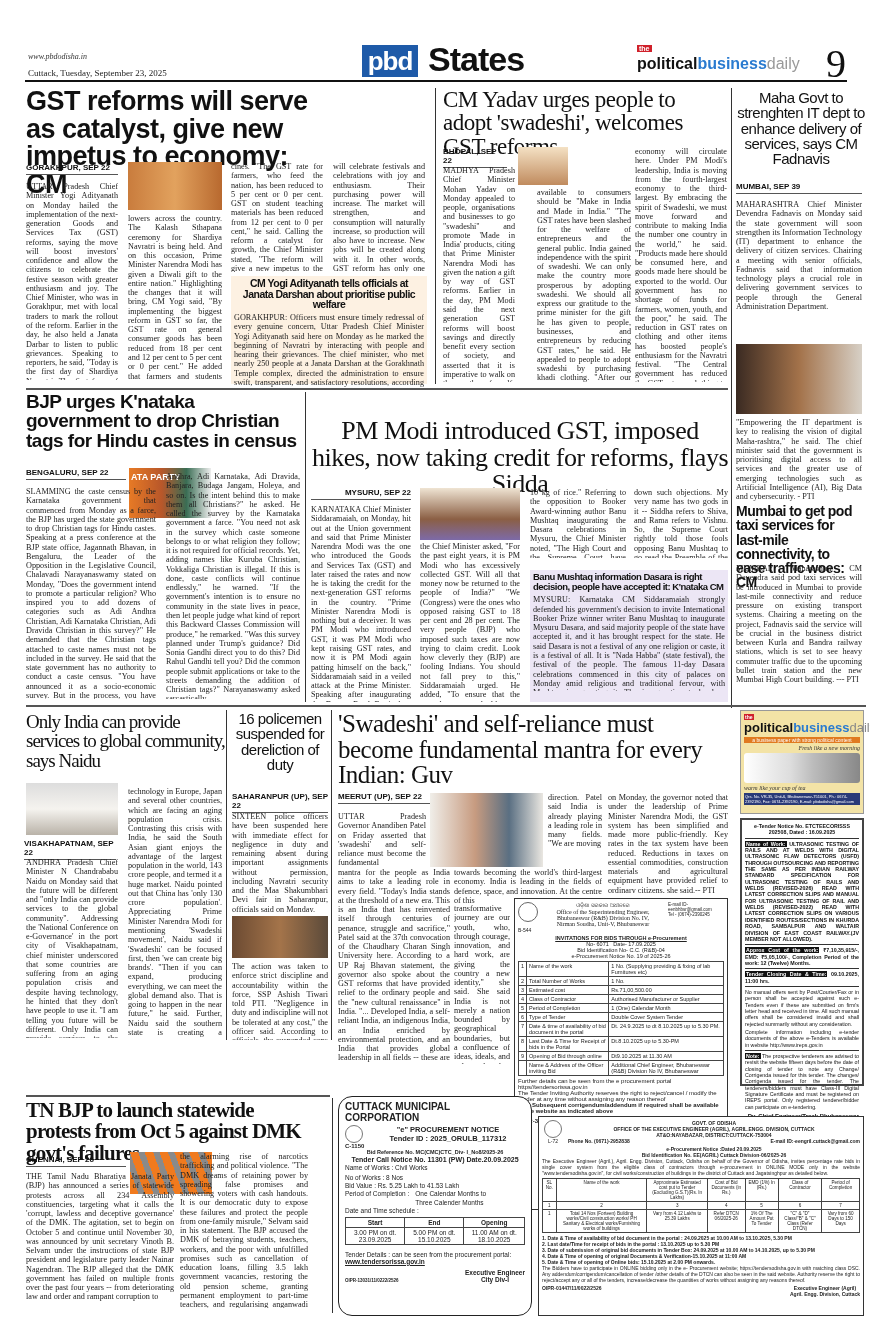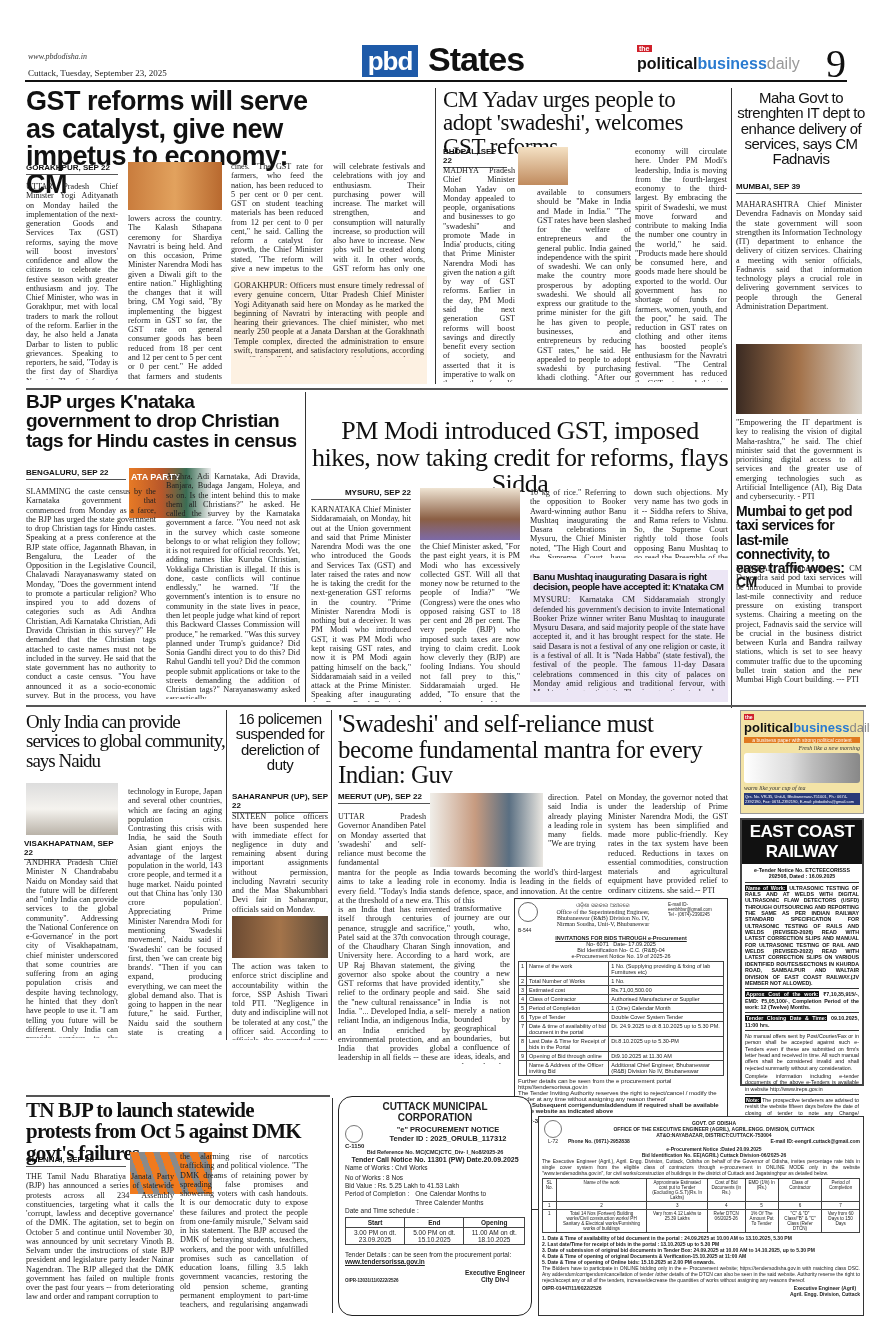--- a/index.html
+++ b/index.html
@@ -19,21 +19,21 @@
 .hl{font-family:"Liberation Sans",sans-serif;font-weight:bold;line-height:1.02;letter-spacing:-0.5px}
 .hl-serif{font-family:"Liberation Serif",serif;font-weight:normal;line-height:1.02;letter-spacing:-0.5px}
 .dl{font-family:"Liberation Sans",sans-serif;font-weight:bold;font-size:8px;border-bottom:1.5px solid #555;padding-bottom:2px}
 .body{font-size:8.2px;line-height:1.13;text-align:justify;color:#222;overflow:hidden}
 .photo{background:#b87a4a}
 .vrule{width:1px;background:#333}
 .hrule{height:1.5px;background:#555}
 .sidebox{background:#fdf1e2}
 .lavender{background:#ece6f5}
 .ad{border:1px solid #333;font-family:"Liberation Sans",sans-serif;font-size:6px;color:#222;background:#fff;overflow:hidden}
-.ad-title{font-weight:bold;text-align:center}
+.ad-title{font-weight:bold;text-align:left}
 table.t{border-collapse:collapse;width:100%;font-size:5.5px}
 table.t td{border:0.5px solid #444;padding:1px 2px;vertical-align:top}
 .ecr{background:#fff;border:2px solid #444}
 .ecr-head{background:#111;color:#fff;font-family:"Liberation Sans",sans-serif;font-weight:bold;font-size:17px;text-align:center;letter-spacing:-0.5px;padding:2px 0}
 .ecr-body{font-family:"Liberation Sans",sans-serif;font-size:5.3px;font-weight:bold;padding:3px;line-height:1.2;text-align:justify}
 .promo{background:#f3e3a6;border:1px solid #999}
 </style>
 </head>
 <body>
 
@@ -50,20 +50,21 @@
 </div>
 
 <div class="abs hl" style="left:26px;top:88px;width:285px;font-size:27px;">GST reforms will serve as catalyst, give new impetus to economy: CM</div>
 <div class="abs dl" style="left:26px;top:163px;width:92px;">GORAKHPUR, SEP 22</div>
 <div class="abs body" style="left:26px;top:182px;width:92px;height:198px;">UTTAR Pradesh Chief Minister Yogi Adityanath on Monday hailed the implementation of the next-generation Goods and Services Tax (GST) reforms, saying the move will boost investors' confidence and allow the citizens to celebrate the festive season with greater enthusiasm and joy. The Chief Minister, who was in Gorakhpur, met with local traders to mark the rollout of the reform. Earlier in the day, he also held a Janata Darbar to listen to public grievances. Speaking to reporters, he said, "Today is the first day of Shardiya Navratri. The first form of Goddess Durga, Shailputri, is associated with the worship rituals of Sanatan Dharma fol-</div>
 <div class="abs photo" style="left:128px;top:162px;width:94px;height:48px;background:linear-gradient(90deg,#c97c3d,#e2a25e 50%,#b8692f);"></div>
 <div class="abs body" style="left:128px;top:214px;width:94px;height:166px;">lowers across the country. The Kalash Sthapana ceremony for Shardiya Navratri is being held. And on this occasion, Prime Minister Narendra Modi has given a Diwali gift to the entire nation." Highlighting the changes that it will bring, CM Yogi said, "By implementing the biggest reform in GST so far, the GST rate on general consumer goods has been reduced from 18 per cent and 12 per cent to 5 per cent or 0 per cent." He added that farmers and students will also benefit. Additionally, he said that a "significant relief" has also been given for the medi-</div>
 <div class="abs body" style="left:231px;top:162px;width:92px;height:110px;">cines. "The GST rate for farmers, who feed the nation, has been reduced to 5 per cent or 0 per cent. GST on student teaching materials has been reduced from 12 per cent to 0 per cent," he said. Calling the reform a catalyst for growth, the Chief Minister stated, "The reform will give a new impetus to the Indian economy. The average consumer</div>
 <div class="abs body" style="left:333px;top:162px;width:92px;height:110px;">will celebrate festivals and celebrations with joy and enthusiasm. Their purchasing power will increase. The market will strengthen, and consumption will naturally increase, so production will also have to increase. New jobs will be created along with it. In other words, GST reform has only one name, but its benefits are numerous." -- IANS</div>
 <div class="abs sidebox" style="left:231px;top:276px;width:196px;height:108px;padding:2px 3px;">
+  <div class="hl" style="font-size:10.5px;text-align:center;">CM Yogi Adityanath tells officials at Janata Darshan about prioritise public welfare</div>
   <div class="body" style="margin-top:3px;height:76px;">GORAKHPUR: Officers must ensure timely redressal of every genuine concern, Uttar Pradesh Chief Minister Yogi Adityanath said here on Monday as he marked the beginning of Navratri by interacting with people and hearing their grievances. The chief minister, who met nearly 250 people at a Janata Darshan at the Gorakhnath Temple complex, directed the administration to ensure swift, transparent, and satisfactory resolutions, according to officials. Taking serious note of land encroachment complaints, he instructed authorities to initiate strict legal action, emphasising that land belonging to poor families must be safeguarded at all costs. -- PTI</div>
 </div>
 
 <div class="abs vrule" style="left:435px;top:88px;height:296px;"></div>
 
 <div class="abs hl-serif" style="left:443px;top:88px;width:285px;font-size:23px;">CM Yadav urges people to adopt 'swadeshi', welcomes GST reforms</div>
 <div class="abs dl" style="left:443px;top:147px;width:64px;">BHOPAL, SEP 22</div>
 <div class="abs photo" style="left:518px;top:147px;width:50px;height:38px;background:linear-gradient(180deg,#f4e1c4,#c08b5e);"></div>
 <div class="abs body" style="left:443px;top:166px;width:72px;height:216px;">MADHYA Pradesh Chief Minister Mohan Yadav on Monday appealed to people, organisations and businesses to go "swadeshi" and promote 'Made in India' products, citing that Prime Minister Narendra Modi has given the nation a gift by way of GST reforms. Earlier in the day, PM Modi said the next generation GST reforms will boost savings and directly benefit every section of society, and asserted that it is imperative to walk on the path of self-reliance to achieve the collective goal of Viksit Bharat by 2047. Yadav, during an interaction with businesses, social organisations and in the busy Somwara Bhawani Chowk area, said that even the smallest item</div>
 <div class="abs body" style="left:537px;top:188px;width:94px;height:194px;">available to consumers should be "Make in India and Made in India." "The GST rates have been slashed for the welfare of entrepreneurs and the general public. India gained independence with the spirit of swadeshi. We can only make the country more prosperous by adopting swadeshi. We should all express our gratitude to the prime minister for the gift he has given to people, businesses, and entrepreneurs by reducing GST rates," he said. He appealed to people to adopt swadeshi by purchasing khadi clothing. "After our government was formed in Madhya Pradesh, we have improved all systems to promote industry. When the state prospers, the</div>
@@ -92,21 +93,21 @@
 <div class="abs vrule" style="left:305px;top:392px;height:310px;"></div>
 
 <div class="abs hl-serif" style="left:311px;top:418px;width:418px;font-size:26px;text-align:center;">PM Modi introduced GST, imposed hikes, now taking credit for reforms, flays Sidda</div>
 <div class="abs dl" style="left:311px;top:488px;width:100px;text-align:right;">MYSURU, SEP 22</div>
 <div class="abs body" style="left:311px;top:505px;width:100px;height:197px;">KARNATAKA Chief Minister Siddaramaiah, on Monday, hit out at the Union government and said that Prime Minister Narendra Modi was the one who introduced the Goods and Services Tax (GST) and later raised the rates and now he is taking the credit for the next-generation GST reforms in the country. "Prime Minister Narendra Modi is nothing but a deceiver. It was PM Modi who introduced GST, it was PM Modi who kept raising GST rates, and now it is PM Modi again patting himself on the back," Siddaramaiah said in a veiled attack at the Prime Minister. Speaking after inaugurating the Dasara Food Festival at Maharaja's College Grounds in Mysuru district,</div>
 <div class="abs photo" style="left:420px;top:488px;width:100px;height:52px;background:linear-gradient(180deg,#efe4d3,#8b5f44 60%,#7d6aa8);"></div>
 <div class="abs body" style="left:420px;top:542px;width:100px;height:160px;">the Chief Minister asked, "For the past eight years, it is PM Modi who has excessively collected GST. Will all that money now be returned to the people of India?" "We (Congress) were the ones who opposed raising GST to 18 per cent and 28 per cent. The very people (BJP) who imposed such taxes are now trying to claim credit. Look how cleverly they (BJP) are fooling Indians. You should not fall prey to this," Siddaramaiah urged. He added, "To ensure that the poor do not go to bed hungry, it was I, Siddaramaiah, who implemented the Anna Bhagya scheme and provided</div>
 <div class="abs body" style="left:530px;top:488px;width:96px;height:70px;">10 kg of rice." Referring to the opposition to Booker Award-winning author Banu Mushtaq inaugurating the Dasara celebrations in Mysuru, the Chief Minister noted, "The High Court and the Supreme Court have already struck</div>
 <div class="abs body" style="left:634px;top:488px;width:94px;height:70px;">down such objections. My very name has two gods in it -- Siddha refers to Shiva, and Rama refers to Vishnu. So, the Supreme Court rightly told those fools opposing Banu Mushtaq to go read the Preamble of the Constitution."--IANS</div>
 <div class="abs lavender" style="left:530px;top:570px;width:198px;height:132px;padding:2px 3px;">
-  <div class="hl" style="font-size:9.5px;">Banu Mushtaq inaugurating Dasara is right decision, people have accepted it: K'nataka CM</div>
+  <div class="hl" style="font-size:9.5px;">Banu Mushtaq information Dasara is right decision, people have accepted it: K'nataka CM</div>
   <div class="body" style="margin-top:4px;height:96px;">MYSURU: Karnataka CM Siddaramaiah strongly defended his government's decision to invite International Booker Prize winner writer Banu Mushtaq to inaugurate Mysuru Dasara, and said majority people of the state have accepted it, and it has brought respect for the state. He said Dasara is not a festival of any one religion or caste, it is a festival of all. It is "Nada Habba" (state festival), the festival of the people. The famous 11-day Dasara celebrations commenced in this city of palaces on Monday amid religious and traditional fervour, with Mushtaq inaugurating it. The inauguration took place amid controversy, with objections from some sections against the government's decision to invite Mushtaq. "Banu Mushtaq may be a Muslim woman by birth, but she is a human being first. --- PTI</div>
 </div>
 
 <div class="abs hrule" style="left:26px;top:705px;width:840px;"></div>
 
 <div class="abs hl-serif" style="left:26px;top:712px;width:200px;font-size:19px;letter-spacing:-1px;">Only India can provide services to global community, says Naidu</div>
 <div class="abs photo" style="left:26px;top:783px;width:92px;height:52px;background:linear-gradient(180deg,#ddd,#f5f3ef 50%,#b9b2a8);"></div>
 <div class="abs dl" style="left:24px;top:839px;width:92px;">VISAKHAPATNAM, SEP 22</div>
 <div class="abs body" style="left:26px;top:858px;width:92px;height:180px;">ANDHRA Pradesh Chief Minister N Chandrababu Naidu on Monday said that the future will be different and "only India can provide services to the global community". Addressing the 'National Conference on e-Governance' in the port city of Visakhapatnam, chief minister underscored that some countries are suffering from an aging population crisis and despite having technology, he hinted that they don't have people to use it. "I am telling you future will be different. Only India can provide services to the global community," said Naidu, adding that there is a shortage of nurses, doctors and people to handle</div>
 <div class="abs body" style="left:128px;top:787px;width:94px;height:250px;">technology in Europe, Japan and several other countries, which are facing an aging population crisis. Contrasting this crisis with India, he said the South Asian giant enjoys the advantage of the largest population in the world, 143 crore people, and termed it a huge market. Naidu pointed out that China has 'only 130 crore population'. Appreciating Prime Minister Narendra Modi for mentioning 'Swadeshi movement', Naidu said if 'Swadeshi' can be focused first, then 'we can create big brands'. "Then if you can expand, producing everything, we can meet the global demand also. That is going to happen in the near future," he said. Further, Naidu said the southern state is creating a mechanism to produce quantum computers, observing that players like IBM and TCS have come on board for this initiative.</div>
@@ -116,24 +117,24 @@
 <div class="abs hl" style="left:232px;top:711px;width:96px;font-size:15px;font-weight:normal;text-align:center;">16 policemen suspended for dereliction of duty</div>
 <div class="abs dl" style="left:232px;top:792px;width:96px;">SAHARANPUR (UP), SEP 22</div>
 <div class="abs body" style="left:232px;top:812px;width:96px;height:100px;">SIXTEEN police officers have been suspended here with immediate effect for negligence in duty and remaining absent during important assignments without permission, including Navratri security and the Maa Shakumbhari Devi fair in Saharanpur, officials said on Monday.</div>
 <div class="abs photo" style="left:232px;top:916px;width:96px;height:42px;background:linear-gradient(90deg,#6b4a32,#a4744a 50%,#5b4a3a);"></div>
 <div class="abs body" style="left:232px;top:962px;width:96px;height:78px;">The action was taken to enforce strict discipline and accountability within the force, SSP Ashish Tiwari told PTI. "Negligence in duty and indiscipline will not be tolerated at any cost," the officer said. According to officials, the suspended cops were found absent without authorisation despite being assigned to sensitive deployments. -PTI</div>
 
 <div class="abs vrule" style="left:331px;top:710px;height:330px;"></div>
 
 <div class="abs hl-serif" style="left:338px;top:711px;width:390px;font-size:25px;">'Swadeshi' and self-reliance must become fundamental mantra for every Indian: Guv</div>
 <div class="abs dl" style="left:338px;top:792px;width:96px;">MEERUT (UP), SEP 22</div>
-<div class="abs body" style="left:338px;top:812px;width:88px;height:56px;">UTTAR Pradesh Governor Anandiben Patel on Monday asserted that 'swadeshi' and self-reliance must become the fundamental</div>
+<div class="abs body" style="left:338px;top:812px;width:88px;height:56px;">UTTAR Pradesh Governor Anandiben Patel on Friday asserted that 'swadeshi' and self-reliance must become the fundamental</div>
 <div class="abs photo" style="left:430px;top:793px;width:113px;height:74px;background:linear-gradient(90deg,#f0eee9,#c79b80 40%,#5a6f82 70%,#eae7e1);"></div>
 <div class="abs body" style="left:338px;top:868px;width:112px;height:196px;">mantra for the people as India aims to take a leading role in every field. "Today's India stands at the threshold of a new era. This is an India that has reinvented itself through centuries of penance, struggle and sacrifice," Patel said at the 37th convocation of the Chaudhary Charan Singh University here. According to a UP Raj Bhavan statement, the governor also spoke about the GST reforms that have provided relief to the ordinary people and the "new cultural renaissance" in India. "... Developed India, a self-reliant India, an indigenous India, an India enriched by environmental protection, and an India that provides global leadership in all fields -- these are not mere goals, but aspirations of millions of Indians, propelling us toward a new future," Patel said. She stressed that 'swadeshi' and self-reliance must become the fundamental mantra for the people as India moves in this</div>
-<div class="abs body" style="left:548px;top:793px;width:54px;height:74px;">direction. Patel said India is already playing a leading role in many fields. "We are trying</div>
+<div class="abs body" style="left:548px;top:793px;width:54px;height:74px;">direction. Patel said India is already playing a leading role in many fields. "We are moving</div>
 <div class="abs body" style="left:454px;top:868px;width:148px;height:36px;">towards becoming the world's third-largest economy. India is leading in the fields of defence, space, and innovation. At the centre of this</div>
 <div class="abs body" style="left:454px;top:904px;width:56px;height:160px;">transformative journey are our youth, who, through courage, innovation, and hard work, are giving the country a new identity," she said. She said India is not merely a nation bounded by geographical boundaries, but a confluence of ideas, ideals, and values that has the power to guide the world. On the GST reforms that came into effect</div>
 <div class="abs body" style="left:608px;top:793px;width:120px;height:100px;">on Monday, the governor noted that under the leadership of Prime Minister Narendra Modi, the GST system has been simplified and made more public-friendly. Key rates in the tax system have been reduced. Reductions in taxes on essential commodities, construction materials and agricultural equipment have provided relief to ordinary citizens, she said.-- PTI</div>
 
 <div class="abs ad" style="left:514px;top:898px;width:214px;height:312px;padding:3px;">
   <div style="display:flex;gap:4px;">
     <div style="width:20px;height:20px;border:1px solid #666;border-radius:50%;flex:none;"></div>
     <div style="flex:1;text-align:center;font-size:5.5px;">
       <div>ଓଡ଼ିଶା ସରକାର ଅଧୀନରେ</div>
       <div style="font-family:'Liberation Serif',serif;font-size:6px;">Office of the Superintending Engineer,</div>
@@ -220,21 +221,20 @@
     <span style="position:absolute;top:0;left:0;background:#d0202a;color:#fff;font-size:5px;padding:0 1px;">the</span><span>political</span><span style="color:#2a7bd0;">business</span><span style="color:#888;font-weight:normal;">daily</span>
   </div>
   <div style="background:#e07a20;color:#fff;font-size:5px;text-align:center;margin:2px 0;">a business paper with strong political content</div>
   <div style="font-family:'Liberation Serif',serif;font-style:italic;font-size:6px;text-align:right;color:#333;">Fresh like a new morning</div>
   <div style="height:30px;margin:2px 0;background:linear-gradient(90deg,#fff 0,#ddd 40%,#bbb 60%,#888 100%);border-radius:3px;"></div>
   <div style="font-family:'Liberation Serif',serif;font-style:italic;font-size:6px;color:#333;">warm like your cup of tea</div>
   <div style="background:#2a3a78;color:#fff;font-size:4px;margin-top:2px;padding:1px;">Qrs. No. VR-35, Unit-6, Bhubaneswar-751001, Ph.: 0674-2392190, Fax: 0674-2392190, E-mail: pbdodisha@gmail.com</div>
 </div>
 
 <div class="abs ecr" style="left:740px;top:818px;width:124px;height:268px;">
-  <div class="ecr-head">EAST COAST RAILWAY</div>
   <div class="ecr-body">
     <div style="text-align:center;border-bottom:1px solid #333;padding-bottom:2px;margin-bottom:2px;">e-Tender Notice No. ETCTEECORISSS 202508, Dated : 16.09.2025</div>
     <div><span style="background:#111;color:#fff;padding:0 1px;">Name of Work:</span> <span>ULTRASONIC TESTING OF RAILS AND AT WELDS WITH DIGITAL ULTRASONIC FLAW DETECTORS (USFD) THROUGH OUTSOURCING AND REPORTING THE SAME AS PER INDIAN RAILWAY STANDARD SPECIFICATION FOR ULTRASONIC TESTING OF RAILS AND WELDS (REVISED-2026) READ WITH LATEST CORRECTION SLIPS AND MANUAL FOR ULTRASONIC TESTING OF RAIL AND WELDS (REVISED-2022) READ WITH LATEST CORRECTION SLIPS ON VARIOUS IDENTIFIED ROUTES/SECTIONS IN KHURDA ROAD, SAMBALPUR AND WALTAIR DIVISION OF EAST COAST RAILWAY.(JV MEMBER NOT ALLOWED).</span></div>
     <div style="margin-top:2px;border-top:1px solid #333;padding-top:2px;"><span style="background:#111;color:#fff;padding:0 1px;">Approx Cost of the work:</span> <span>₹7,10,35,915/-, EMD: ₹5,05,100/-, Completion Period of the work: 12 (Twelve) Months.</span></div>
     <div style="margin-top:2px;border-top:1px solid #333;padding-top:2px;"><span style="background:#111;color:#fff;padding:0 1px;">Tender Closing Date &amp; Time:</span> <span>09.10.2025, 11:00 hrs.</span></div>
     <div style="font-weight:normal;margin-top:2px;border-top:1px solid #333;padding-top:2px;">No manual offers sent by Post/Courier/Fax or in person shall be accepted against such e-Tenders even if these are submitted on firm's letter head and received in time. All such manual offers shall be considered invalid and shall rejected summarily without any consideration.</div>
     <div style="font-weight:normal;margin-top:2px;">Complete information including e-tender documents of the above e-Tenders is available in website http://www.ireps.gov.in</div>
     <div style="font-weight:normal;margin-top:2px;border-top:1px solid #333;padding-top:2px;"><span style="background:#111;color:#fff;padding:0 1px;font-weight:bold;">Note:</span> <span>The prospective tenderers are advised to revisit the website fifteen days before the date of closing of tender to note any Change/ Corrigenda issued for this tender. The changes/ Corrigenda issued for the tender. The tenderers/bidders must have Class-III Digital Signature Certificate and must be registered on IREPS portal. Only registered tenderer/bidder can participate on e-tendering.</span></div>
     <div style="text-align:right;margin-top:3px;font-size:6px;">Dy. Chief Engineer/Track Bhubaneswar</div>
     <div style="border:1px solid #333;display:inline-block;padding:0 2px;font-size:5px;">PR-824/G/25-26</div>

